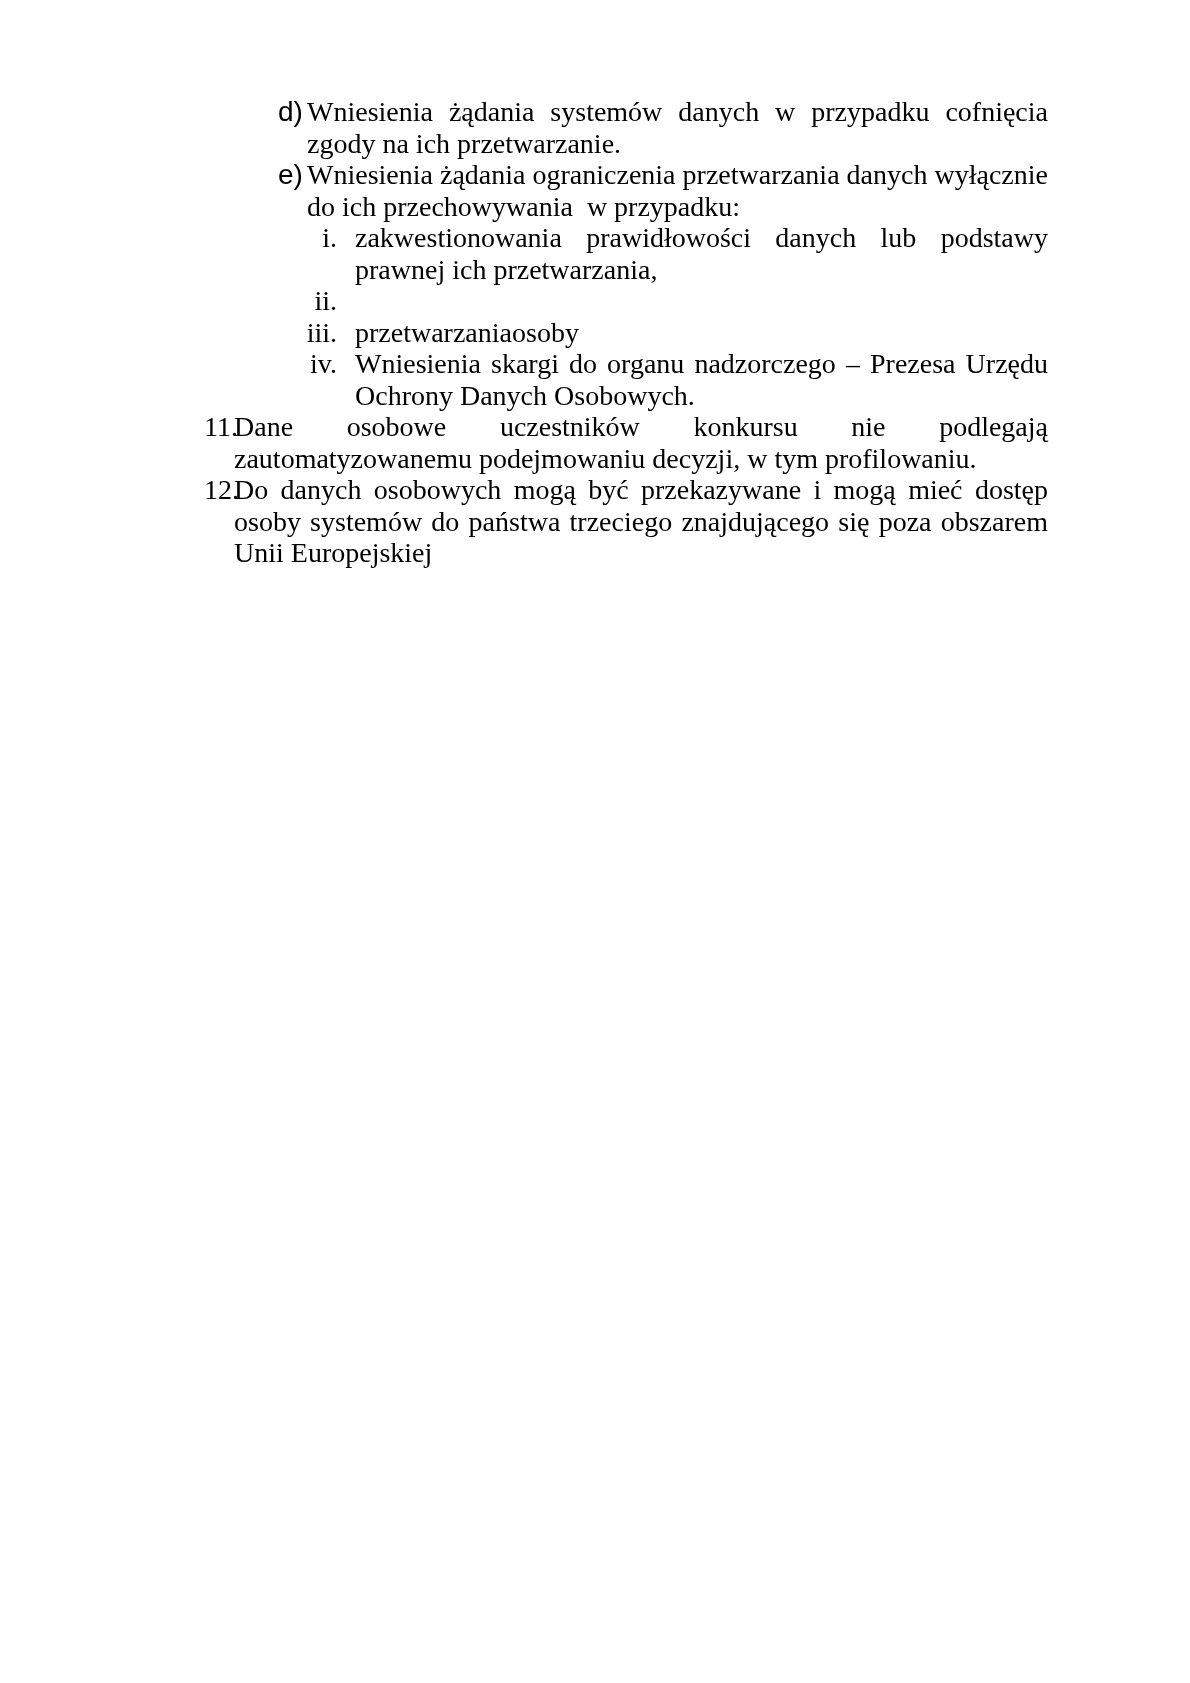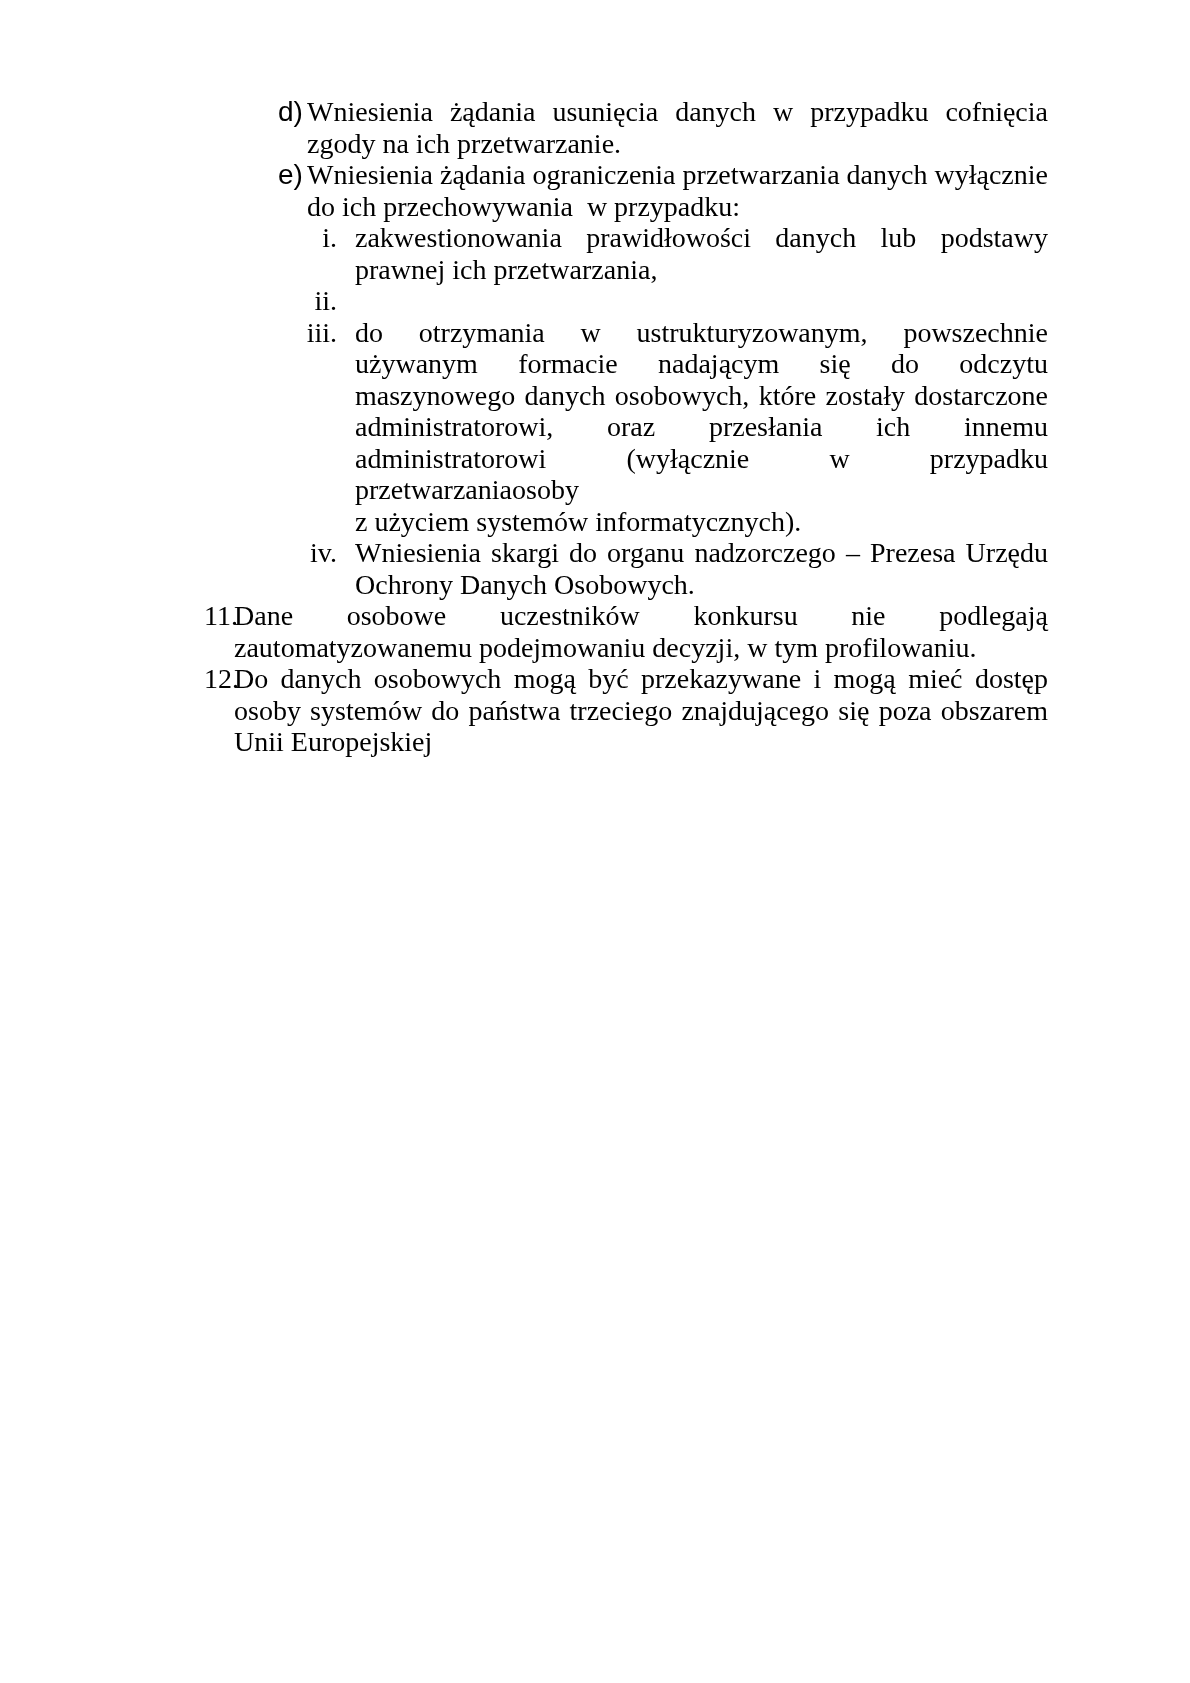--- a/index.html
+++ b/index.html
@@ -47,46 +47,44 @@
   .tail-line { text-align: left; }
 </style>
 </head>
 <body>
 
 <div class="page">
   <div class="content">
 
     <section class="item lv2">
       <span class="marker">d)</span>
-      <div class="text">Wniesienia żądania usunięcia danych w przypadku cofnięcia zgody na ich przetwarzanie.</div>
+      <div class="text">Wniesienia żądania systemów danych w przypadku cofnięcia zgody na ich przetwarzanie.</div>
     </section>
 
     <section class="item lv2">
       <span class="marker">e)</span>
       <div class="text">Wniesienia żądania ograniczenia przetwarzania danych wyłącznie do ich przechowywania&nbsp; w przypadku:</div>
     </section>
 
     <section class="item lv3">
       <span class="marker">i.</span>
       <div class="text">zakwestionowania prawidłowości danych lub podstawy prawnej ich przetwarzania,</div>
     </section>
 
     <section class="item lv3">
       <span class="marker">ii.</span>
     </section>
 
     <section class="item lv3">
       <span class="marker">iii.</span>
       <div class="text">
-        <div class="just-all">do otrzymania w ustrukturyzowanym, powszechnie używanym formacie nadającym się do odczytu maszynowego danych osobowych, które zostały dostarczone administratorowi, oraz przesłania ich innemu administratorowi (wyłącznie w przypadku</div>
         <div class="split-line">
           <span>przetwarzania</span>
           <span>osoby</span>
         </div>
-        <div class="tail-line">z użyciem systemów informatycznych).</div>
       </div>
     </section>
 
     <section class="item lv3">
       <span class="marker">iv.</span>
       <div class="text">Wniesienia skargi do organu nadzorczego – Prezesa Urzędu Ochrony Danych Osobowych.</div>
     </section>
 
     <section class="item lv1">
       <span class="marker">11.</span>

